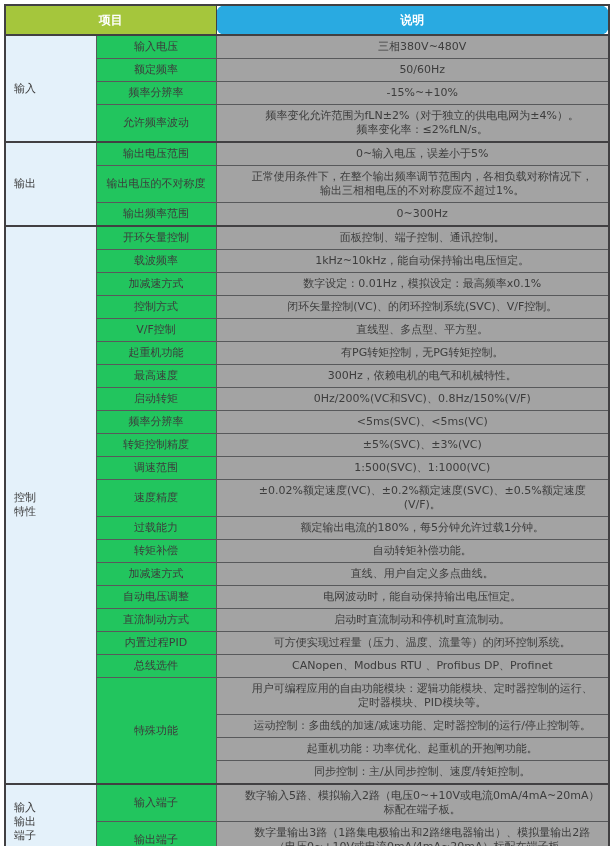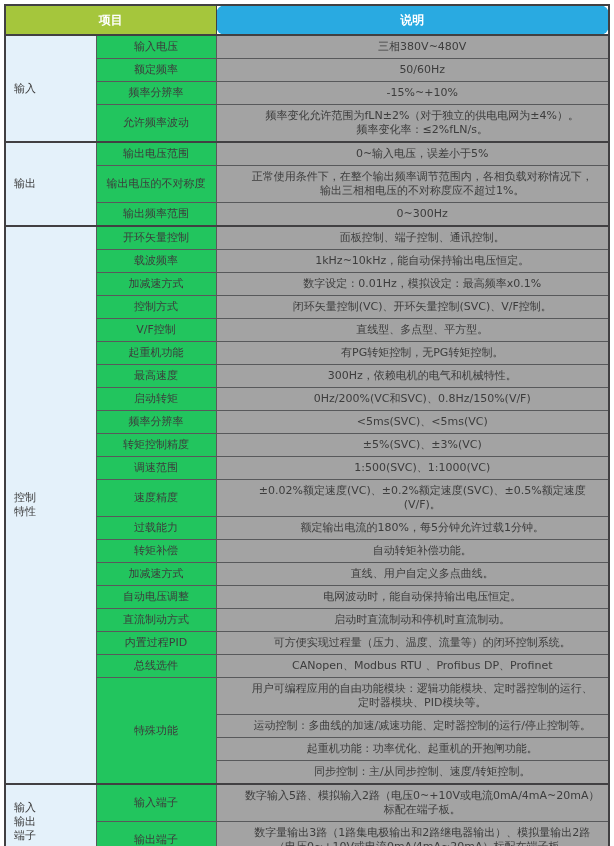--- a/index.html
+++ b/index.html
@@ -104,21 +104,21 @@
   <tr>
     <td class="item">载波频率</td>
     <td class="desc">1kHz~10kHz，能自动保持输出电压恒定。</td>
   </tr>
   <tr>
     <td class="item">加减速方式</td>
     <td class="desc">数字设定：0.01Hz，模拟设定：最高频率x0.1%</td>
   </tr>
   <tr>
     <td class="item">控制方式</td>
-    <td class="desc">闭环矢量控制(VC)、开环矢量控制(SVC)、V/F控制。</td>
+    <td class="desc">闭环矢量控制(VC)、的闭环控制系统(SVC)、V/F控制。</td>
   </tr>
   <tr>
     <td class="item">V/F控制</td>
     <td class="desc">直线型、多点型、平方型。</td>
   </tr>
   <tr>
     <td class="item">起重机功能</td>
     <td class="desc">有PG转矩控制，无PG转矩控制。</td>
   </tr>
   <tr>

